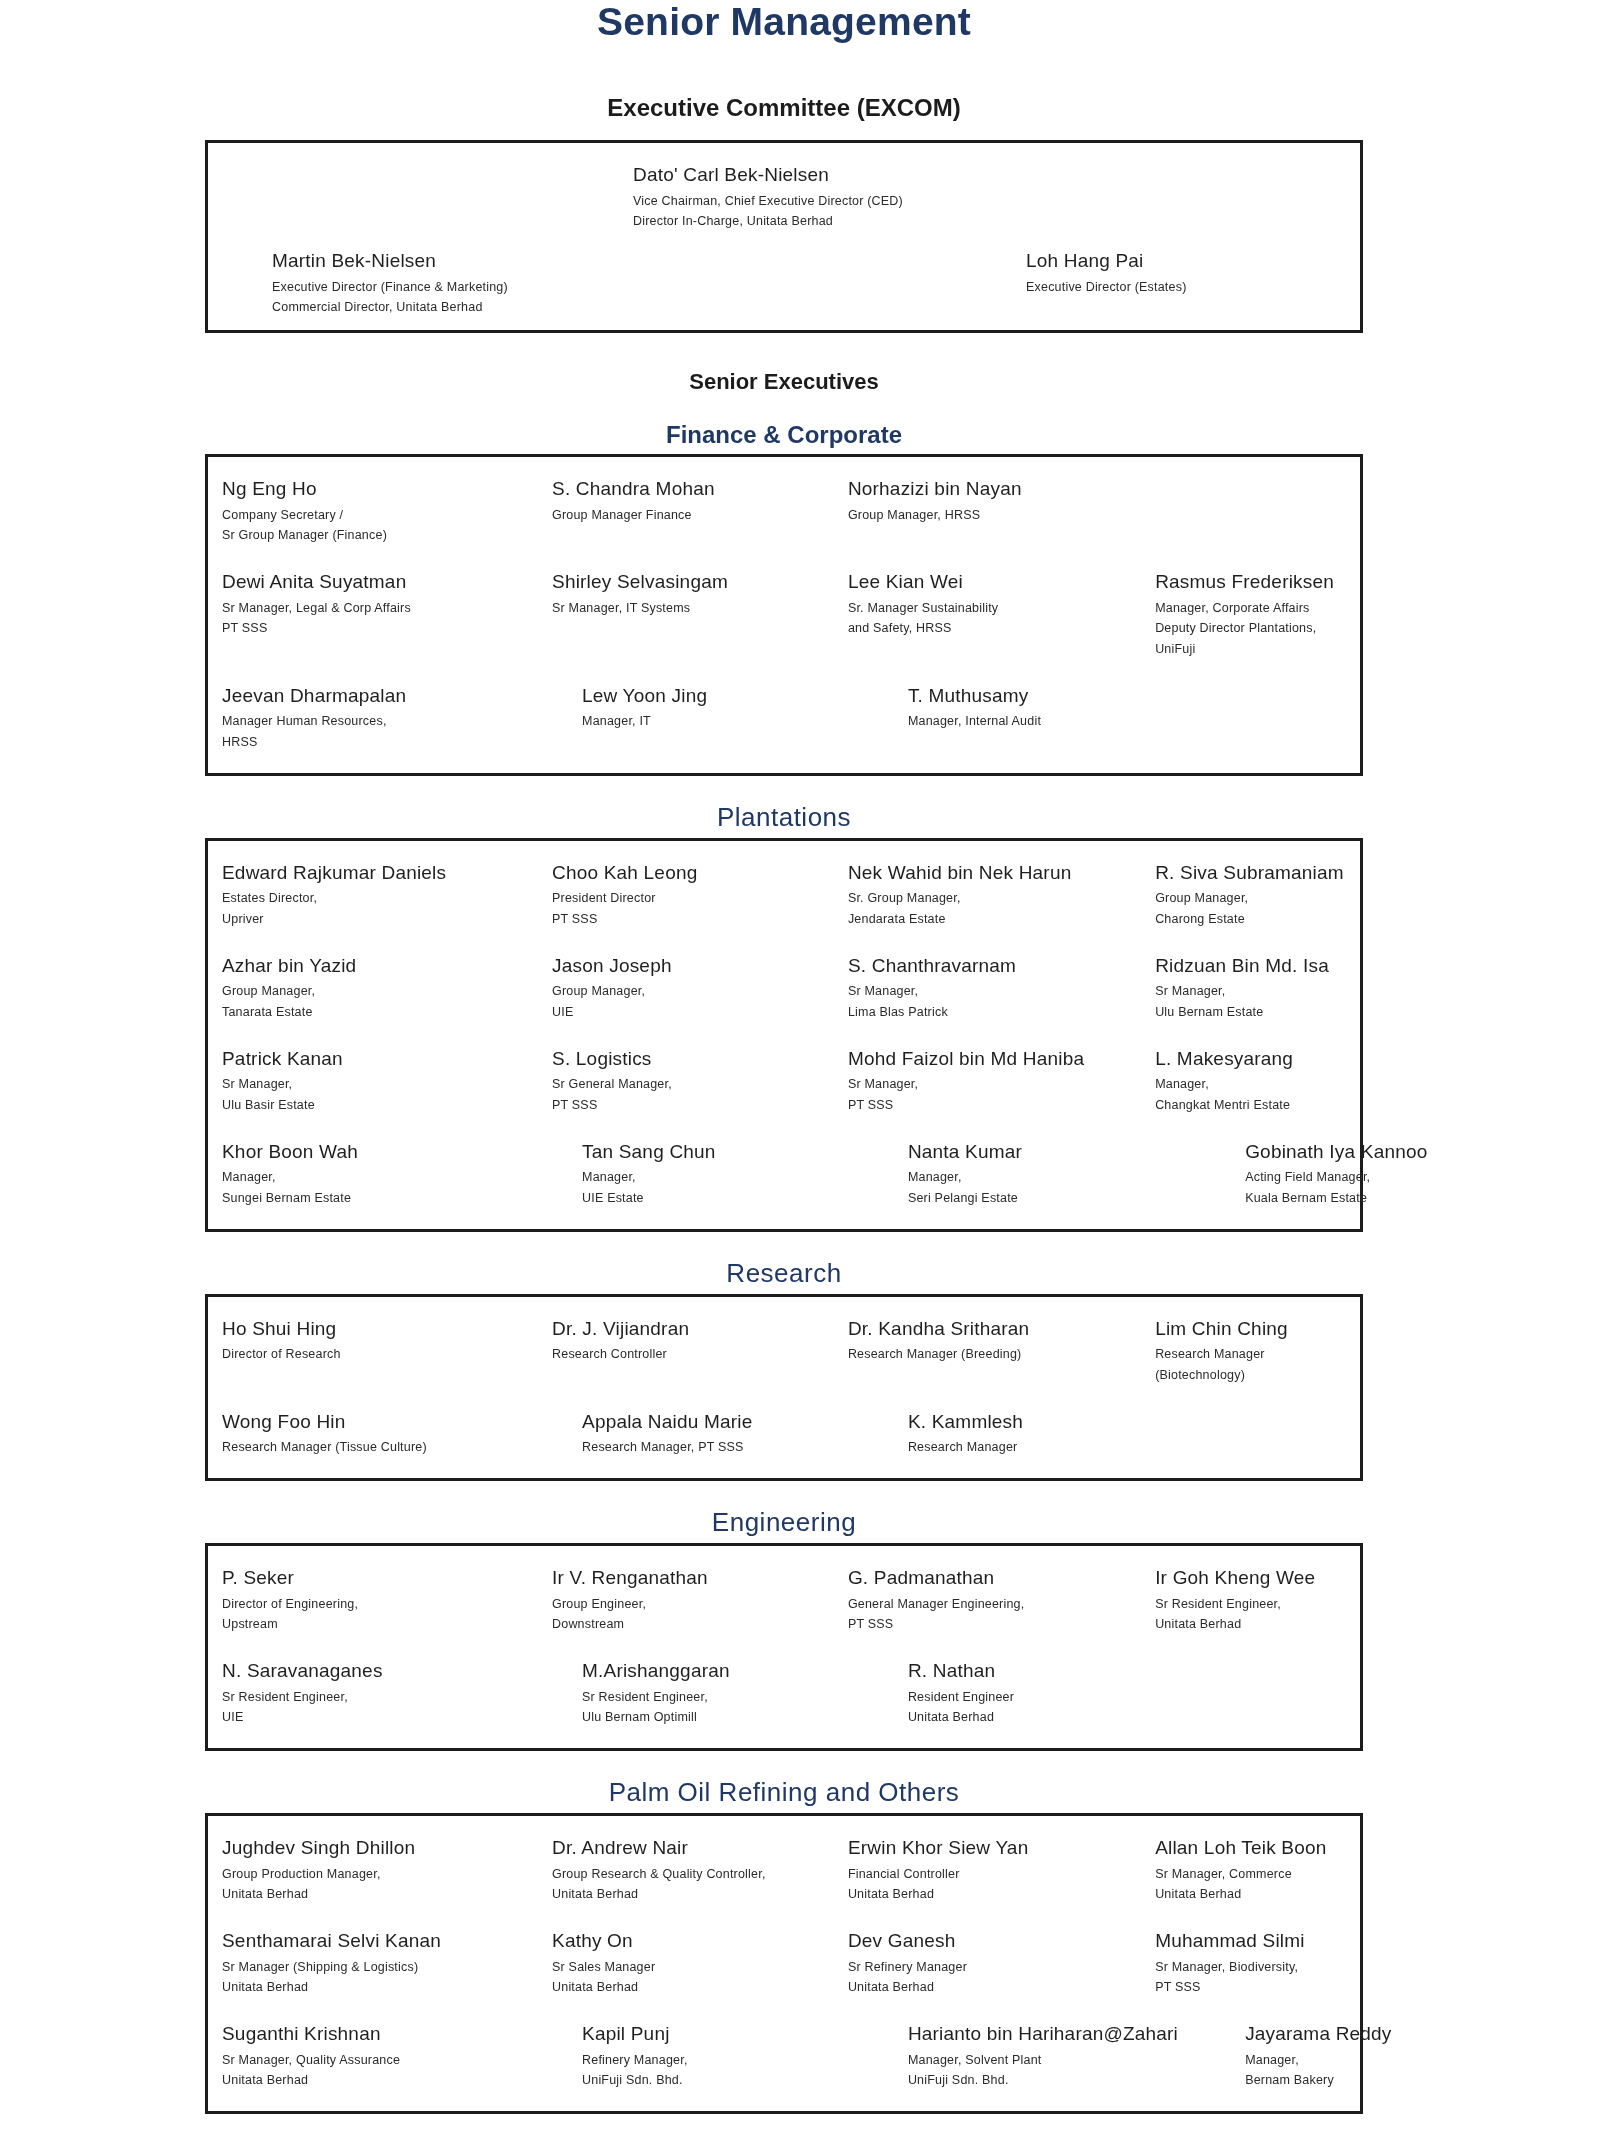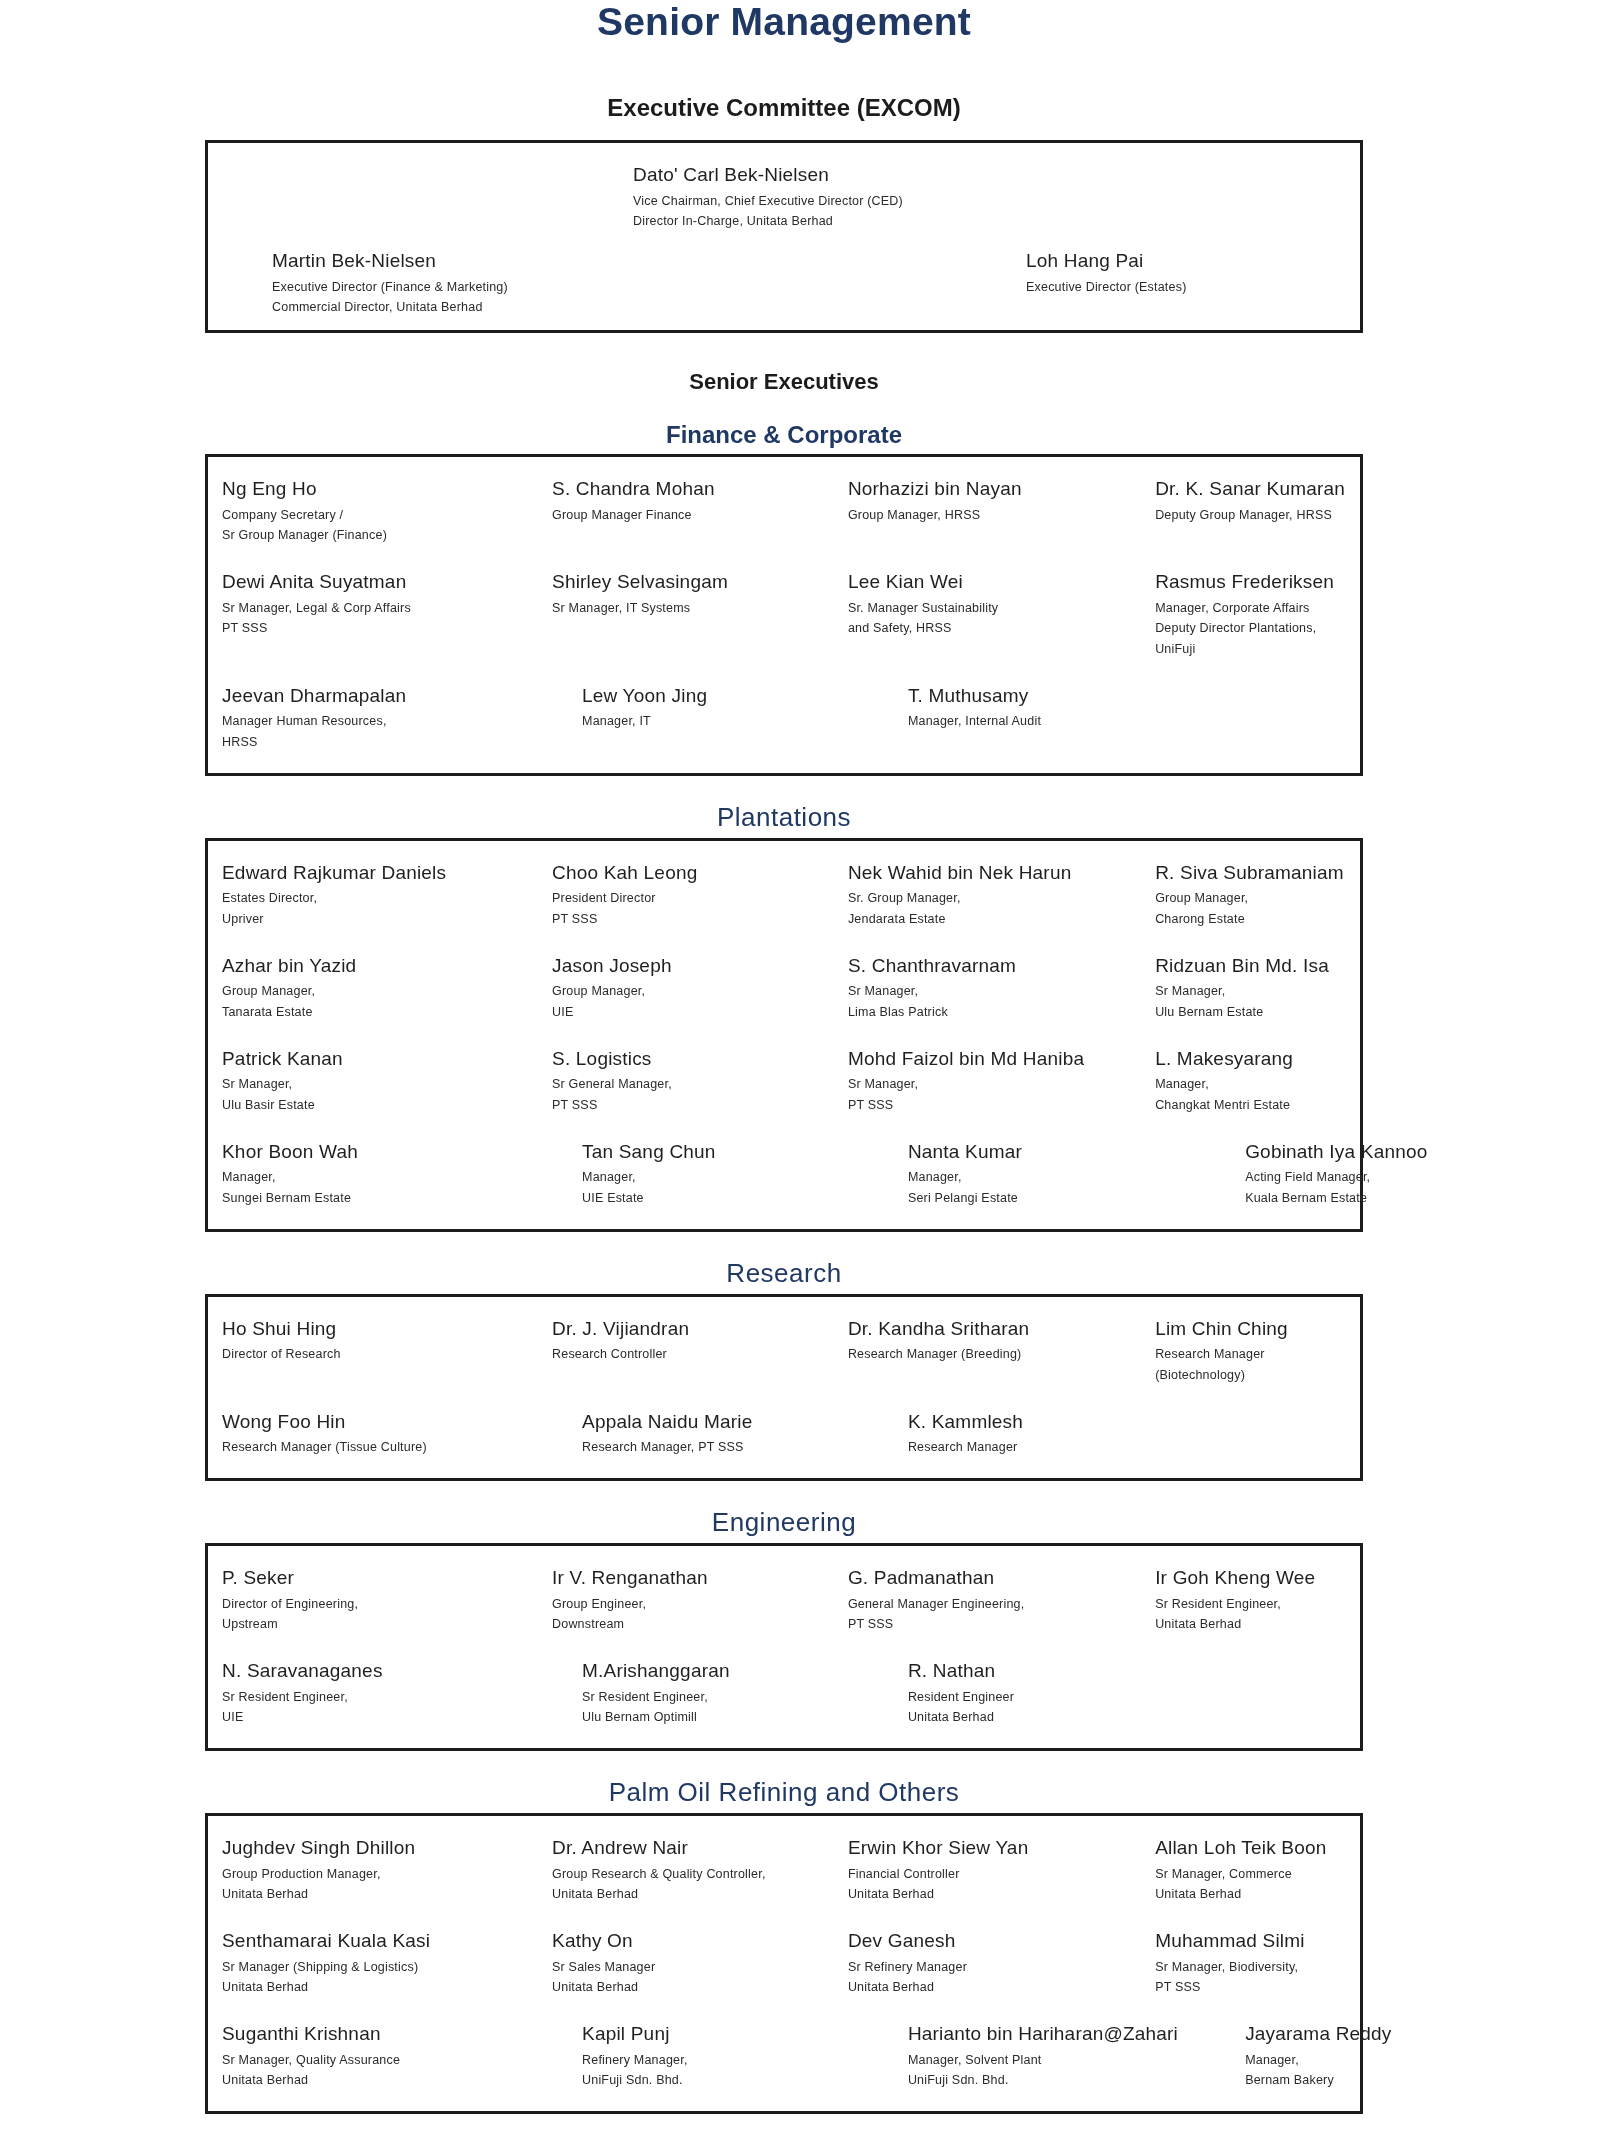--- a/index.html
+++ b/index.html
@@ -107,26 +107,20 @@
               </div>
   </div>
 
   <div class="person">
     <div class="name">Norhazizi bin Nayan</div>
     <div class="roles">
                 <div>Group Manager, HRSS</div>
               </div>
   </div>
 
-  <div class="person">
-    <div class="name">Dr. K. Sanar Kumaran</div>
-    <div class="roles">
-                <div>Deputy Group Manager, HRSS</div>
-              </div>
-  </div>
 </div>
           <div class="row">
   <div class="person">
     <div class="name">Dewi Anita Suyatman</div>
     <div class="roles">
                 <div>Sr Manager, Legal &amp; Corp Affairs</div>
                 <div>PT SSS</div>
               </div>
   </div>
 
@@ -484,21 +478,21 @@
   <div class="person">
     <div class="name">Allan Loh Teik Boon</div>
     <div class="roles">
                 <div>Sr Manager, Commerce</div>
                 <div>Unitata Berhad</div>
               </div>
   </div>
 </div>
           <div class="row">
   <div class="person">
-    <div class="name">Senthamarai Kuala Kasi</div>
+    <div class="name">Senthamarai Selvi Kanan</div>
     <div class="roles">
                 <div>Sr Manager (Shipping &amp; Logistics)</div>
                 <div>Unitata Berhad</div>
               </div>
   </div>
 
   <div class="person">
     <div class="name">Kathy On</div>
     <div class="roles">
                 <div>Sr Sales Manager</div>

